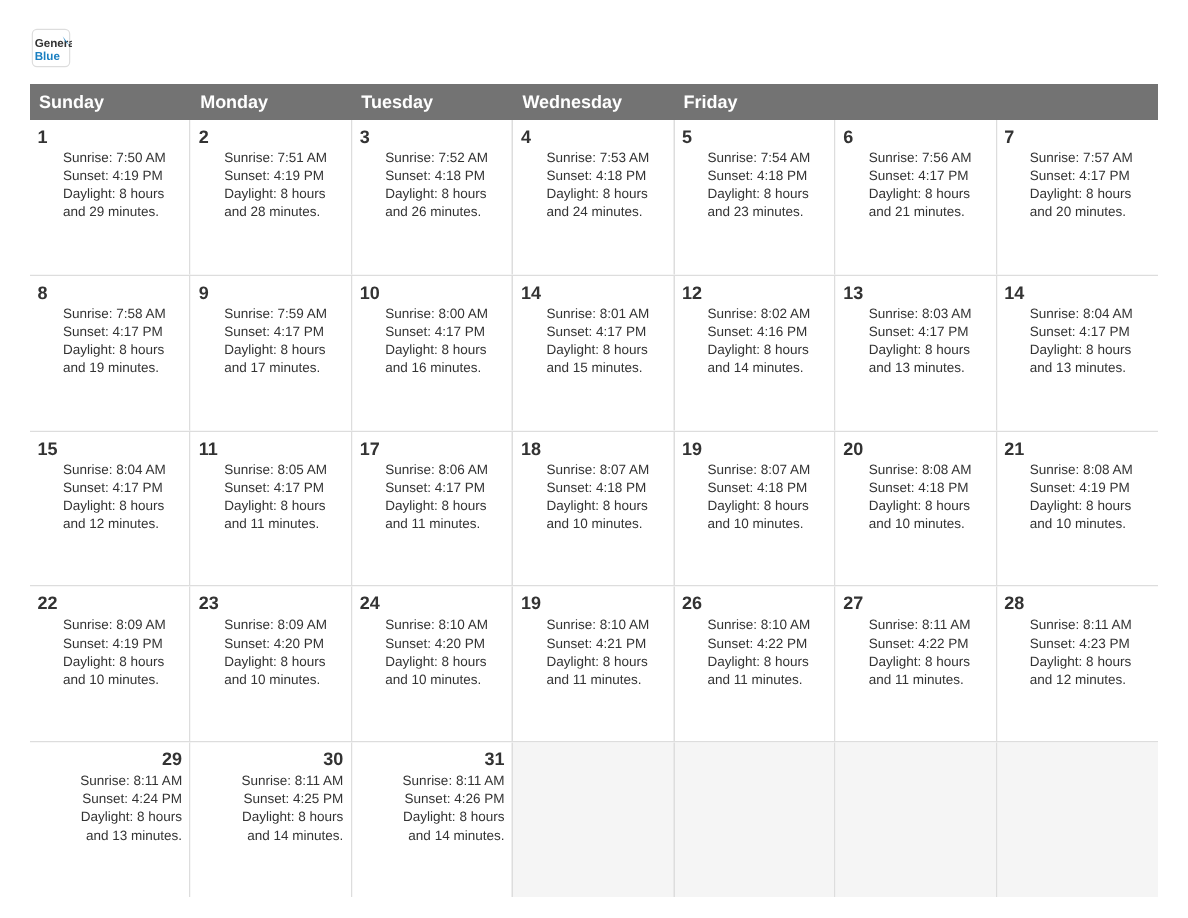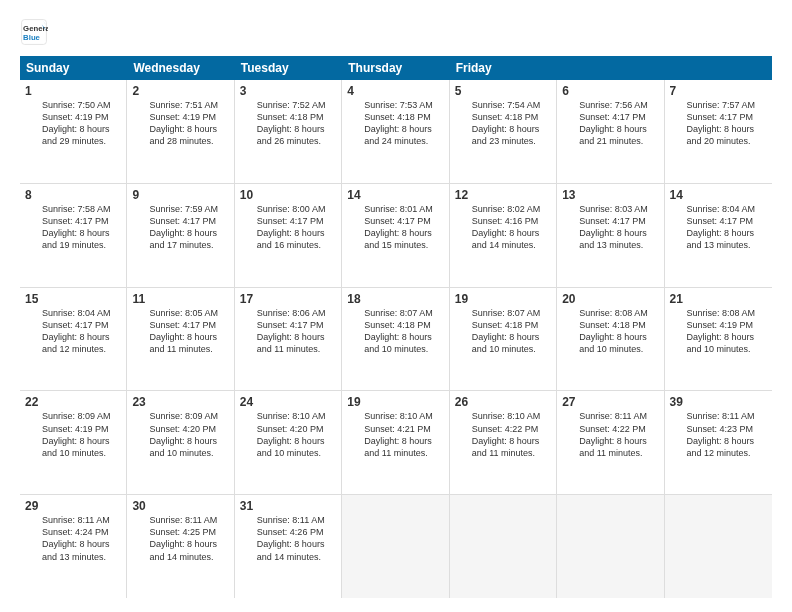--- a/index.html
+++ b/index.html
@@ -47,21 +47,21 @@
       color: #555;
     }
     .calendar {
       flex: 1;
       display: flex;
       flex-direction: column;
     }
     .cal-header {
       display: grid;
       grid-template-columns: repeat(7, 1fr);
-      background: #0369a1;
+      background: #737373;
     }
     .cal-header-cell {
       color: #fff;
       font-weight: bold;
       font-size: 12px;
       padding: 5px 6px;
       text-align: left;
     }
     .cal-body {
       flex: 1;
@@ -69,20 +69,21 @@
       flex-direction: column;
     }
     .cal-row {
       display: grid;
       grid-template-columns: repeat(7, 1fr);
       flex: 1;
       border-bottom: 1px solid #ddd;
     }
     .cal-row:last-child {
       border-bottom: none;
+      text-align: right;
     }
     .cal-cell {
       border-right: 1px solid #ddd;
       padding: 4px 5px;
       font-size: 9.5px;
       color: #333;
       background: #fff;
       vertical-align: top;
       min-height: 0;
     }
@@ -125,23 +126,23 @@
     </div>
     <div class="title-block">
       <h1></h1>
       <h2></h2>
     </div>
   </div>
 
   <div class="calendar">
     <div class="cal-header" id="cal-header-row">
         <div class="cal-header-cell">Sunday</div>
+        <div class="cal-header-cell">Monday</div>
+        <div class="cal-header-cell">Tuesday</div>
         <div class="cal-header-cell">Wednesday</div>
-        <div class="cal-header-cell">Tuesday</div>
-        <div class="cal-header-cell">Thursday</div>
         <div class="cal-header-cell">Friday</div>
       </div>
     <div class="cal-body" id="cal-body">
         <div class="cal-row">
           <div class="cal-cell">
         <span class="day-num">1</span>
         <div class="info">
           Sunrise: 7:50 AM<br>
           Sunset: 4:19 PM<br>
           Daylight: 8 hours and 29 minutes.
@@ -355,21 +356,21 @@
       </div>
           <div class="cal-cell">
         <span class="day-num">27</span>
         <div class="info">
           Sunrise: 8:11 AM<br>
           Sunset: 4:22 PM<br>
           Daylight: 8 hours and 11 minutes.
         </div>
       </div>
           <div class="cal-cell">
-        <span class="day-num">39</span>
+        <span class="day-num">28</span>
         <div class="info">
           Sunrise: 8:11 AM<br>
           Sunset: 4:23 PM<br>
           Daylight: 8 hours and 12 minutes.
         </div>
       </div>
         </div>
         <div class="cal-row">
           <div class="cal-cell">
         <span class="day-num">29</span>

